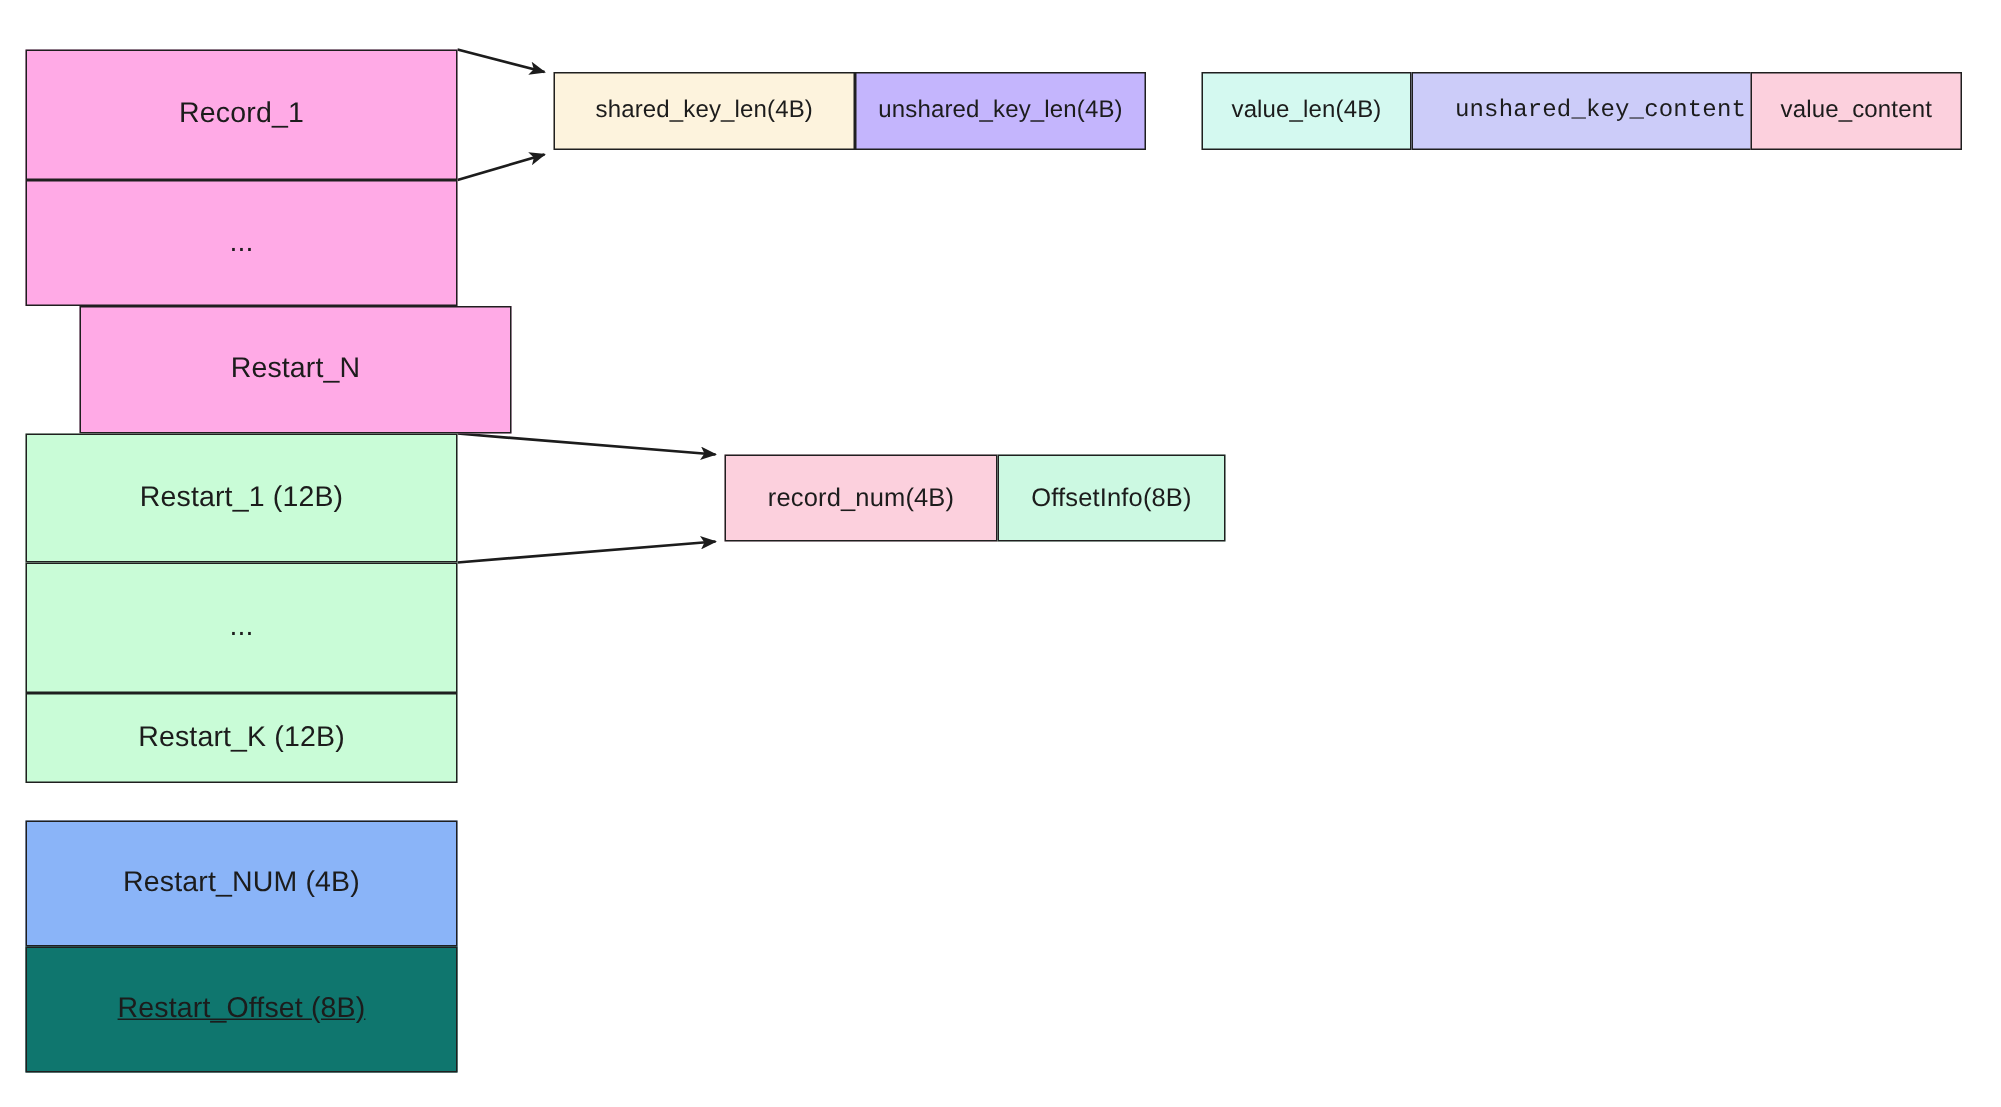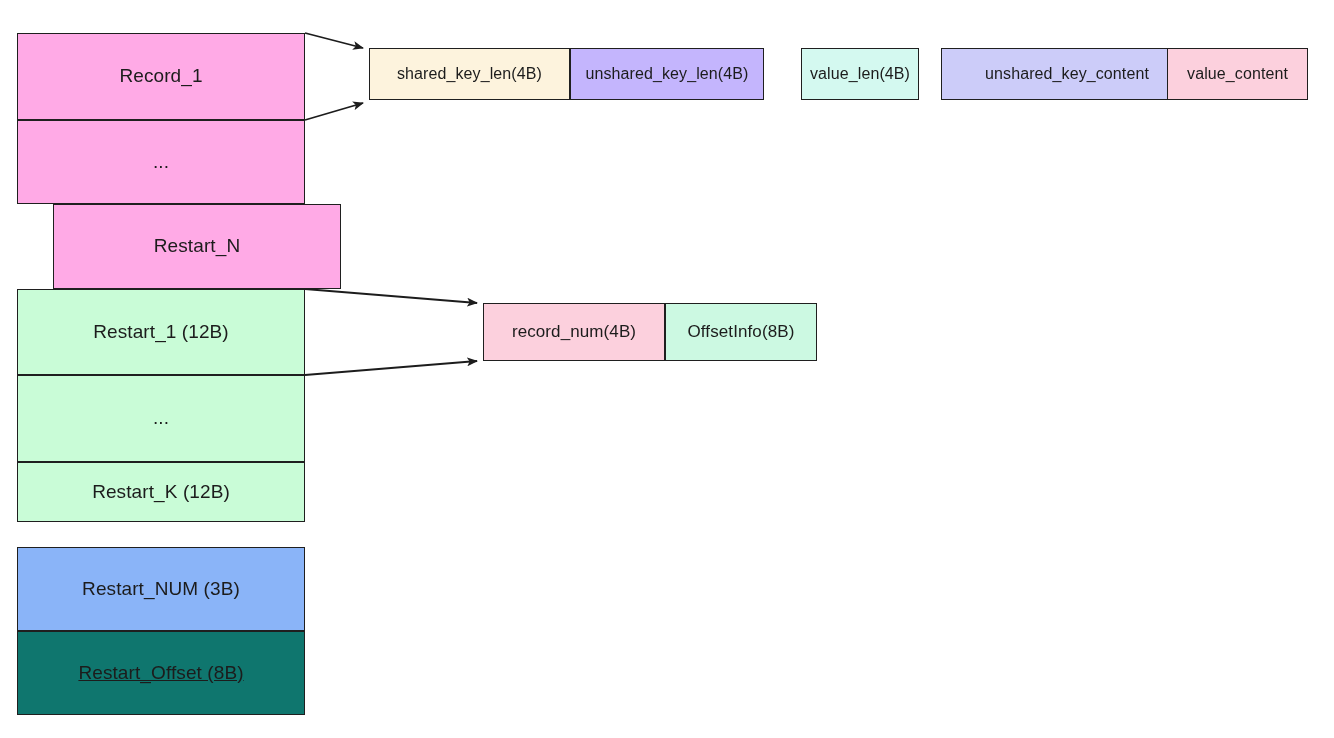--- a/index.html
+++ b/index.html
@@ -48,22 +48,22 @@
   .c-restart1  { top: 289px; height: 86px;  background: #c9fcd7; }
   .c-resdots   { top: 375px; height: 87px;  background: #c9fcd7; }
   .c-restartK  { top: 462px; height: 60px;  background: #c9fcd7; }
   .c-restartNUM{ top: 547px; height: 84px;  background: #8ab4f8; }
   .c-restartOFF{ top: 631px; height: 84px;  background: #0f766e; text-decoration: underline; }
 
   
   .rec-bar .cell { top: 48px; height: 52px; font-size: 16px; }
   .rb-shared   { left: 369px;  width: 201px; background: #fdf3dd; }
   .rb-unshared { left: 570px;  width: 194px; background: #c4b5fd; }
-  .rb-vallen   { left: 801px;  width: 118px; background: #d4f9f0; }
-  .rb-ukcont   { left: 941px;  width: 252px; background: #ccccf9; }
+  .rb-vallen   { left: 801px;  width: 140px; background: #d4f9f0; }
+  .rb-ukcont   { left: 941px;  width: 252px; background: #ccccf9; font-family: Liberation Mono, monospace; }
   .rb-vcont    { left: 1167px; width: 141px; background: #fcd0dd; }
 
   
   .res-bar .cell { top: 303px; height: 58px; font-size: 17px; }
   .rs-recnum  { left: 483px; width: 182px; background: #fcd0dd; }
   .rs-offinfo { left: 665px; width: 152px; background: #ccf9e2; }
 
   #arrows {
     position: absolute;
     left: 0; top: 0;
@@ -90,21 +90,21 @@
     <path d="M305,375 L477,361" stroke="#1c1c1c" stroke-width="1.8" fill="none" marker-end="url(#ah)"></path>
   </svg>
 
   <div class="block-col">
     <div class="cell c-rec1">Record_1</div>
     <div class="cell c-recdots">...</div>
     <div class="cell c-restartN">Restart_N</div>
     <div class="cell c-restart1">Restart_1 (12B)</div>
     <div class="cell c-resdots">...</div>
     <div class="cell c-restartK">Restart_K (12B)</div>
-    <div class="cell c-restartNUM">Restart_NUM (3B)</div>
+    <div class="cell c-restartNUM">Restart_NUM (4B)</div>
     <div class="cell c-restartOFF">Restart_Offset (8B)</div>
   </div>
 
   <div class="rec-bar">
     <div class="cell rb-shared">shared_key_len(4B)</div>
     <div class="cell rb-unshared">unshared_key_len(4B)</div>
     <div class="cell rb-vallen">value_len(4B)</div>
     <div class="cell rb-ukcont">unshared_key_content</div>
     <div class="cell rb-vcont">value_content</div>
   </div>

